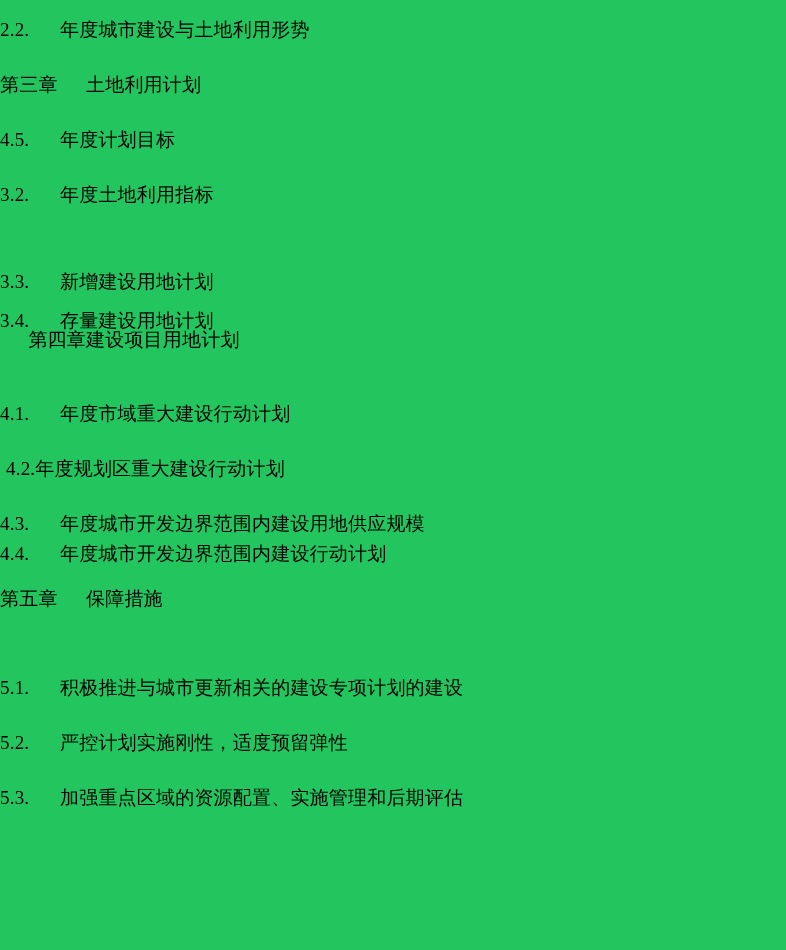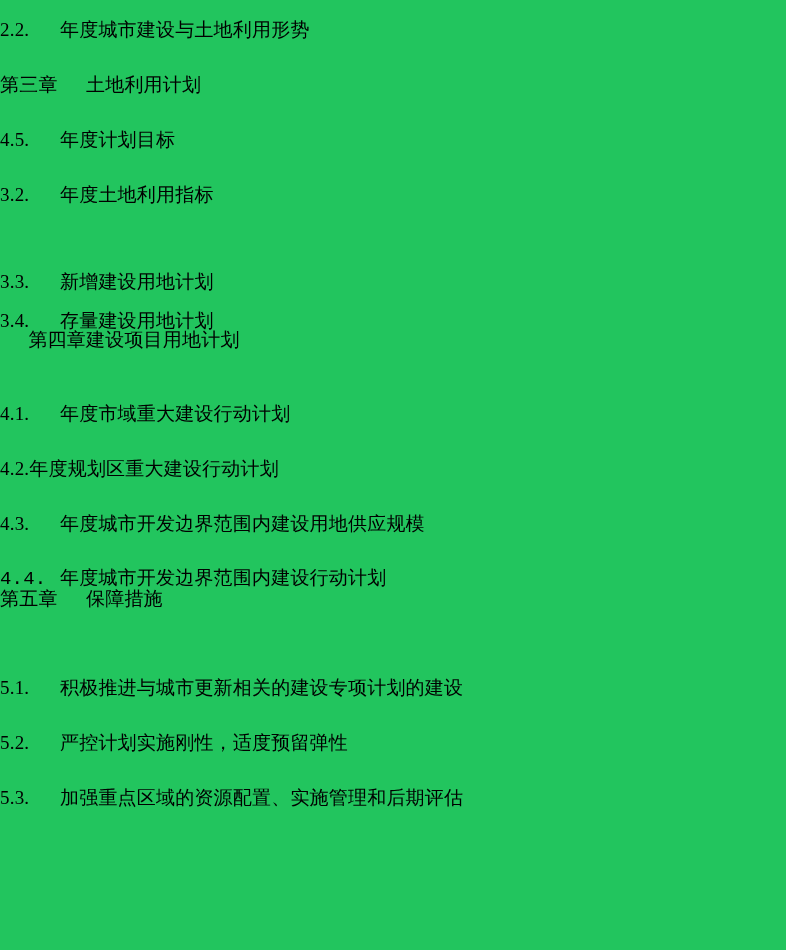--- a/index.html
+++ b/index.html
@@ -47,36 +47,37 @@
   .lvl1 .num {
     width: 86px;
   }
   
   .lvl2 .num {
     width: 60px;
   }
   
   .tight .num {
     width: auto;
+    margin-left: 6px;
   }
 </style>
 </head>
 <body>
 
 <div class="page">
   <div class="toc" id="toc-list">
       <div class="toc-entry lvl2" style="top: 18px;"><span class="num">2.2.</span><span class="title">年度城市建设与土地利用形势</span></div>
       <div class="toc-entry lvl1" style="top: 73px;"><span class="num">第三章</span><span class="title">土地利用计划</span></div>
       <div class="toc-entry lvl2" style="top: 128px;"><span class="num">4.5.</span><span class="title">年度计划目标</span></div>
       <div class="toc-entry lvl2" style="top: 183px;"><span class="num">3.2.</span><span class="title">年度土地利用指标</span></div>
       <div class="toc-entry lvl2" style="top: 238px; margin-top: 32px;"><span class="num">3.3.</span><span class="title">新增建设用地计划</span></div>
       <div class="toc-entry lvl2" style="top: 309px;"><span class="num">3.4.</span><span class="title">存量建设用地计划</span></div>
       <div class="toc-entry lvl1" style="top: 328px; text-align: right;"><span class="num">第四章</span><span class="title">建设项目用地计划</span></div>
       <div class="toc-entry lvl2" style="top: 402px;"><span class="num">4.1.</span><span class="title">年度市域重大建设行动计划</span></div>
       <div class="toc-entry lvl2 tight" style="top: 457px;"><span class="num">4.2.</span><span class="title">年度规划区重大建设行动计划</span></div>
       <div class="toc-entry lvl2" style="top: 512px;"><span class="num">4.3.</span><span class="title">年度城市开发边界范围内建设用地供应规模</span></div>
-      <div class="toc-entry lvl2" style="top: 567px; font-family: Liberation Mono, monospace;"><span class="num">4.4.</span><span class="title">年度城市开发边界范围内建设行动计划</span></div>
+      <div class="toc-entry lvl2" style="top: 542px;"><span class="num">4.4.</span><span class="title">年度城市开发边界范围内建设行动计划</span></div>
       <div class="toc-entry lvl1" style="top: 587px;"><span class="num">第五章</span><span class="title">保障措施</span></div>
       <div class="toc-entry lvl2" style="top: 676px;"><span class="num">5.1.</span><span class="title">积极推进与城市更新相关的建设专项计划的建设</span></div>
       <div class="toc-entry lvl2" style="top: 731px;"><span class="num">5.2.</span><span class="title">严控计划实施刚性，适度预留弹性</span></div>
       <div class="toc-entry lvl2" style="top: 786px;"><span class="num">5.3.</span><span class="title">加强重点区域的资源配置、实施管理和后期评估</span></div>
     </div>
 </div>
 
 </body></html>

